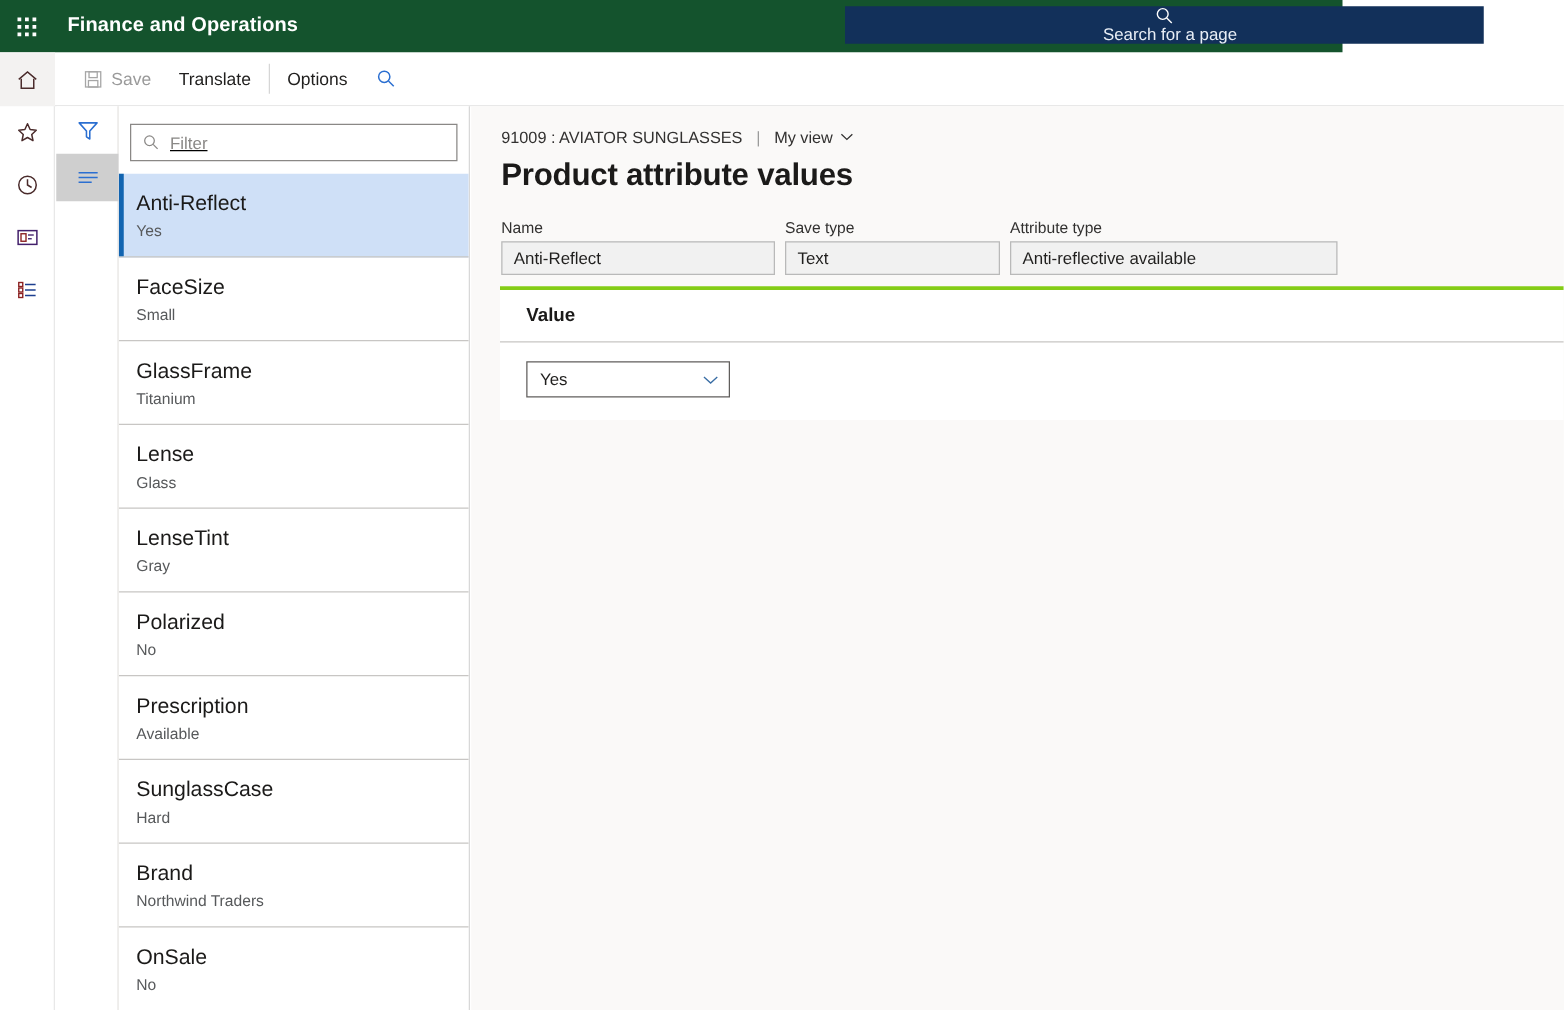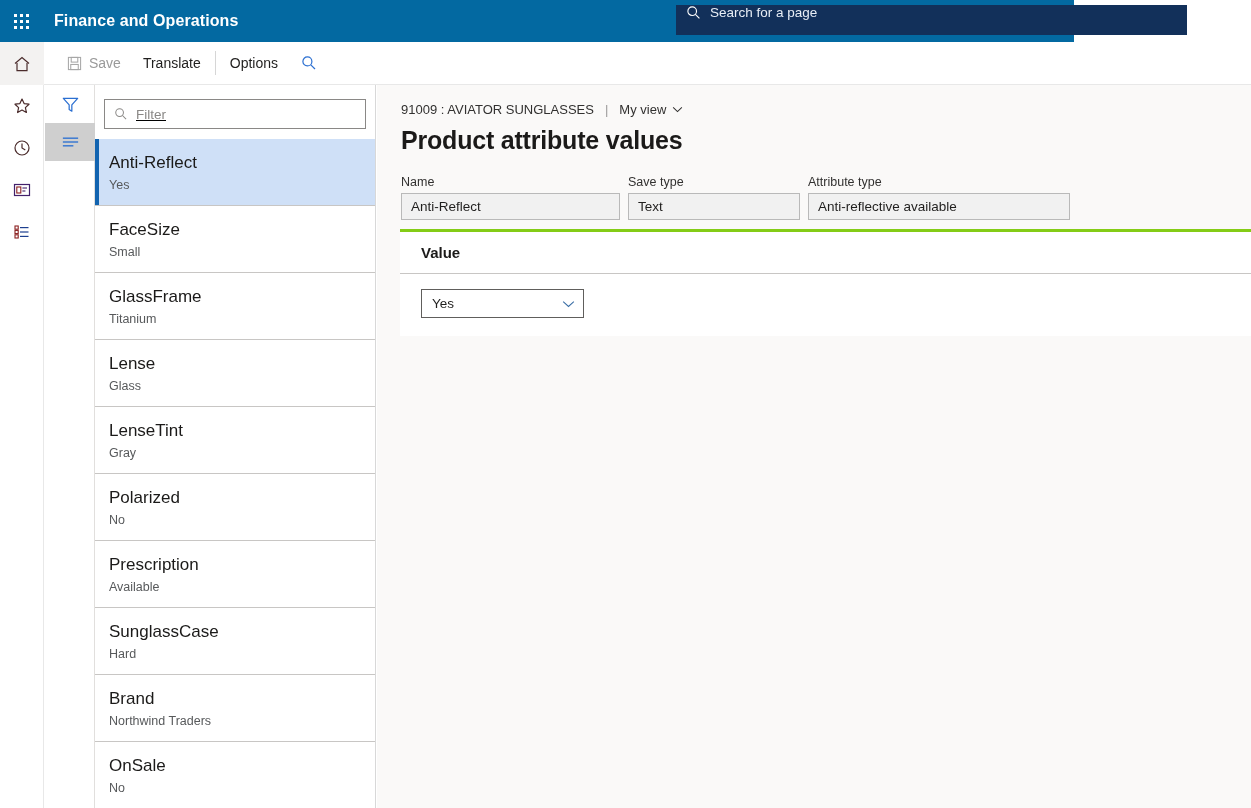--- a/index.html
+++ b/index.html
@@ -8,21 +8,21 @@
     overflow: hidden;
     background: #ffffff;
     font-family: "Liberation Sans", sans-serif;
     -webkit-font-smoothing: antialiased;
   }
 
   
   .topbar {
     position: absolute; top: 0; left: 0;
     width: 1074px; height: 42px;
-    background: #0369a1;
+    background: #14532d;
     display: flex; align-items: center;
   }
   .waffle {
     width: 42px; height: 42px;
     display: flex; align-items: center; justify-content: center;
     cursor: pointer;
   }
   .waffle-grid {
     display: grid;
     grid-template-columns: repeat(3, 3px);
@@ -35,23 +35,24 @@
     font-size: 16px;
     font-weight: bold;
     margin-left: 12px;
     letter-spacing: .1px;
   }
   .topsearch {
     position: absolute;
     left: 676px; top: 5px;
     width: 511px; height: 30px;
     background: #12305a;
-    display: flex; 
+    display: flex; align-items: center;
     padding: 0 10px;
     cursor: text;
+    flex-direction: column;
   }
   .topsearch .ph {
     color: #e8eef6; font-size: 13.5px; margin-left: 9px;
   }
 
   
   .cmdbar {
     position: absolute; top: 42px; left: 0;
     width: 1251px; height: 43px;
     background: #ffffff;

